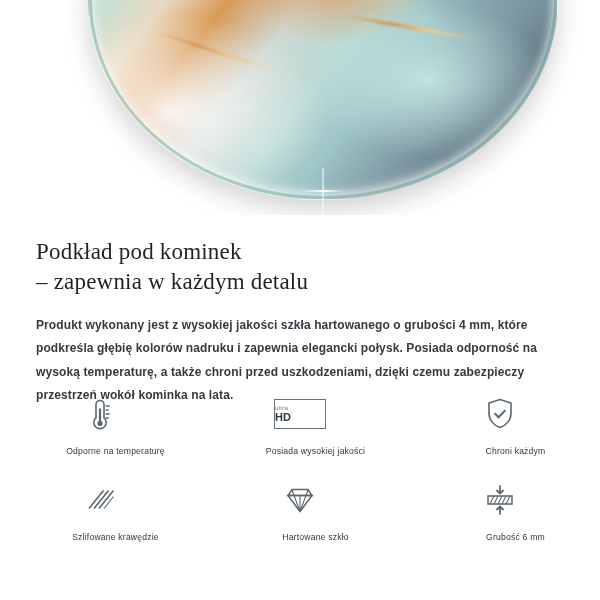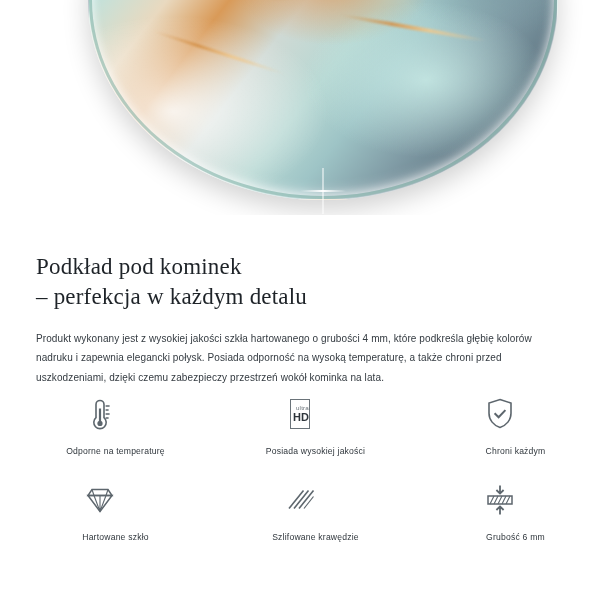--- a/index.html
+++ b/index.html
@@ -88,40 +88,41 @@
     content: "";
     position: absolute;
     background: linear-gradient(90deg, rgba(255,255,255,0) 0%, #ffffff 50%, rgba(255,255,255,0) 100%);
   }
   .sparkle:before { left: 0; top: 22px; width: 46px; height: 2px; }
   .sparkle:after  { left: 22px; top: 0; width: 2px; height: 46px; }
 
   
   .content {
     position: absolute;
-    left: 0; top: 230px;
+    left: 0; top: 215px;
     width: 600px;
   }
   .headline {
     margin: 22px 36px 0 36px;
     font-family: "Liberation Serif", serif;
     font-size: 23px;
     line-height: 1.32;
     color: #1e2328;
     font-weight: 400;
     letter-spacing: 0.2px;
   }
   .headline .l2 { display: block; }
   .body {
     margin: 16px 36px 0 36px;
     width: 534px;
-    font-size: 10px;
+    font-size: 12px;
     line-height: 1.95;
     color: #333a40;
     letter-spacing: 0.1px;
+    font-weight: bold;
   }
 
   
   .features {
     position: absolute;
     left: 0; top: 392px;
     width: 600px;
     display: grid;
     grid-template-columns: repeat(3, 1fr);
     row-gap: 22px;
@@ -141,24 +142,24 @@
   }
   .feature .cap {
     margin-top: 10px;
     font-size: 8.6px;
     color: #2f363c;
     letter-spacing: 0.2px;
     text-align: center;
     margin-left: 31px;
   }
   .ultrahd {
-    width: 20px; height: 30px;
+    width: 52px; height: 30px;
     border: 1.6px solid #6a7379;
     display: flex; flex-direction: column;
-    align-items: flex-end; justify-content: center;
+    align-items: flex-start; justify-content: center;
     line-height: 1;
   }
   .ultrahd .u1 { font-size: 6.2px; color: #6a7379; letter-spacing: 0.2px; }
   .ultrahd .u2 { font-size: 11px; font-weight: bold; color: #2f363c; margin-top: 1px; }
 
   svg { display: block; }
 </style>
 </head>
 <body>
 
@@ -173,21 +174,21 @@
       <div class="gold-vein v5"></div>
       <div class="rim"></div>
     </div>
     <div class="hero-edge"></div>
     <div class="sparkle"></div>
   </div>
 
   <div class="content">
     <h1 class="headline">
       <span class="l1">Podkład pod kominek</span>
-      <span class="l2">– perfekcja w każdym detalu</span>
+      <span class="l2">– zapewnia w każdym detalu</span>
     </h1>
     <p class="body">Produkt wykonany jest z wysokiej jakości szkła hartowanego o grubości 4 mm, które podkreśla głębię kolorów nadruku i zapewnia elegancki połysk. Posiada odporność na wysoką temperaturę, a także chroni przed uszkodzeniami, dzięki czemu zabezpieczy przestrzeń wokół kominka na lata.</p>
   </div>
 
   <div class="features">
 
     <div class="feature">
       <div class="ico">
         <svg width="34" height="40" viewBox="0 0 34 40" fill="none" stroke="#5d666d" stroke-width="1.6">
           <path d="M17 6.5a4 4 0 0 1 4 4v13.2a6.2 6.2 0 1 1-8 0V10.5a4 4 0 0 1 4-4z"></path>
@@ -214,43 +215,43 @@
         <svg width="34" height="40" viewBox="0 0 34 40" fill="none" stroke="#5d666d" stroke-width="1.6">
           <path d="M17 5.5l11 3.6v10.2c0 6.7-4.6 12.1-11 14.2-6.4-2.1-11-7.5-11-14.2V9.1L17 5.5z"></path>
           <path d="M11.6 19.3l4 4 6.8-7.2" stroke-width="2"></path>
         </svg>
       </div>
       <div class="cap">Chroni każdym</div>
     </div>
 
     <div class="feature">
       <div class="ico">
-        <svg width="38" height="34" viewBox="0 0 38 34" fill="none" stroke="#5d666d" stroke-width="1.5">
-          <path d="M7 12.5h24L19 28.5 7 12.5z"></path>
-          <path d="M11 6.5h16l4 6H7l4-6z"></path>
-          <path d="M11 6.5l2 6M27 6.5l-2 6M19 12.5v16M13 12.5l6 16M25 12.5l-6 16" stroke-width="1.1"></path>
-        </svg>
-      </div>
-      <div class="cap">Hartowane szkło</div>
-    </div>
-
-    <div class="feature">
-      <div class="ico">
         <svg width="36" height="34" viewBox="0 0 36 34" fill="none" stroke="#5d666d" stroke-width="1.6">
           <path d="M7 25.5L21.5 7.5"></path>
           <path d="M12 25.5L26.5 7.5"></path>
           <path d="M17 25.5L31.5 7.5"></path>
           <path d="M22 25.5L31.5 13.5" stroke-width="1.2"></path>
         </svg>
       </div>
       <div class="cap">Szlifowane krawędzie</div>
     </div>
 
     <div class="feature">
       <div class="ico">
+        <svg width="38" height="34" viewBox="0 0 38 34" fill="none" stroke="#5d666d" stroke-width="1.5">
+          <path d="M7 12.5h24L19 28.5 7 12.5z"></path>
+          <path d="M11 6.5h16l4 6H7l4-6z"></path>
+          <path d="M11 6.5l2 6M27 6.5l-2 6M19 12.5v16M13 12.5l6 16M25 12.5l-6 16" stroke-width="1.1"></path>
+        </svg>
+      </div>
+      <div class="cap">Hartowane szkło</div>
+    </div>
+
+    <div class="feature">
+      <div class="ico">
         <svg width="38" height="36" viewBox="0 0 38 36" fill="none" stroke="#5d666d" stroke-width="1.5">
           <path d="M19 3.5v7.5M15.4 8l3.6 3.6L22.6 8" stroke-width="1.8"></path>
           <path d="M19 32.5V25M15.4 28l3.6-3.6 3.6 3.6" stroke-width="1.8"></path>
           <rect x="7" y="14" width="24" height="8"></rect>
           <path d="M9 22l4-8M13 22l4-8M17 22l4-8M21 22l4-8M25 22l4-8" stroke-width="1.1"></path>
         </svg>
       </div>
       <div class="cap">Grubość 6 mm</div>
     </div>
 

